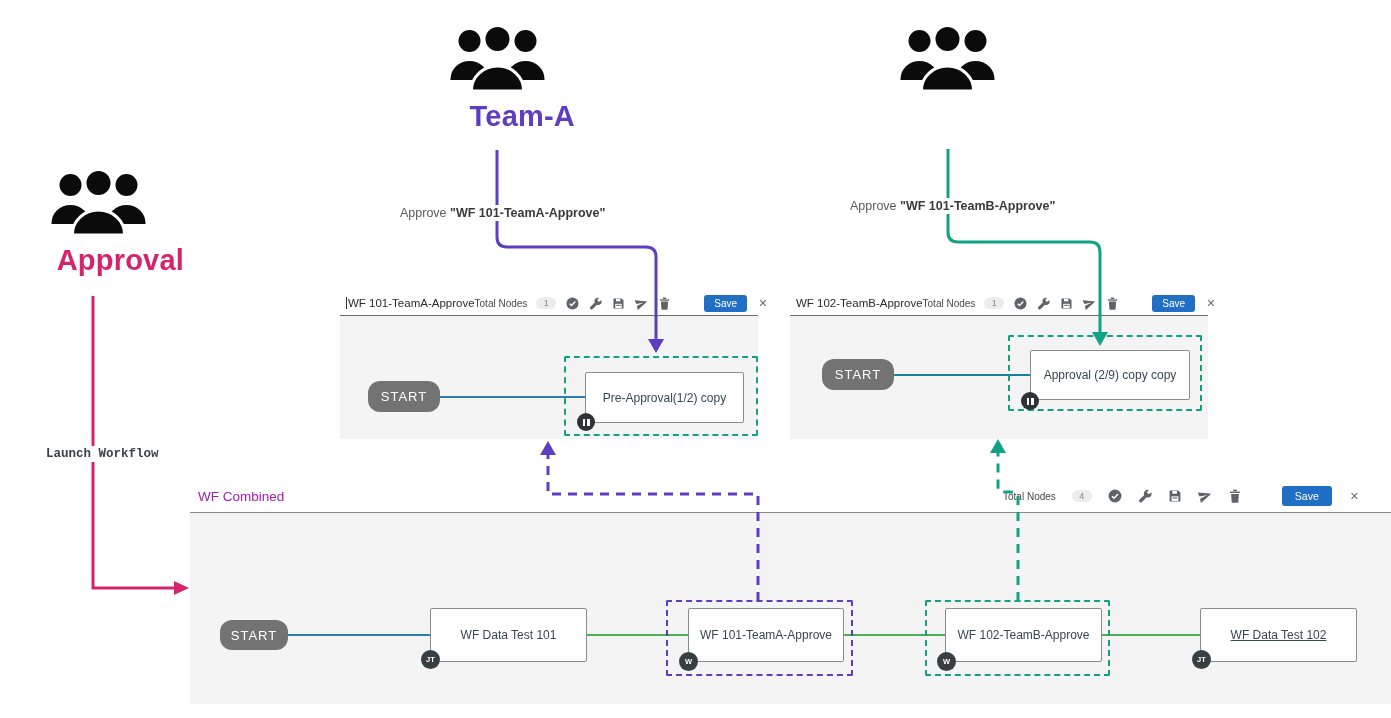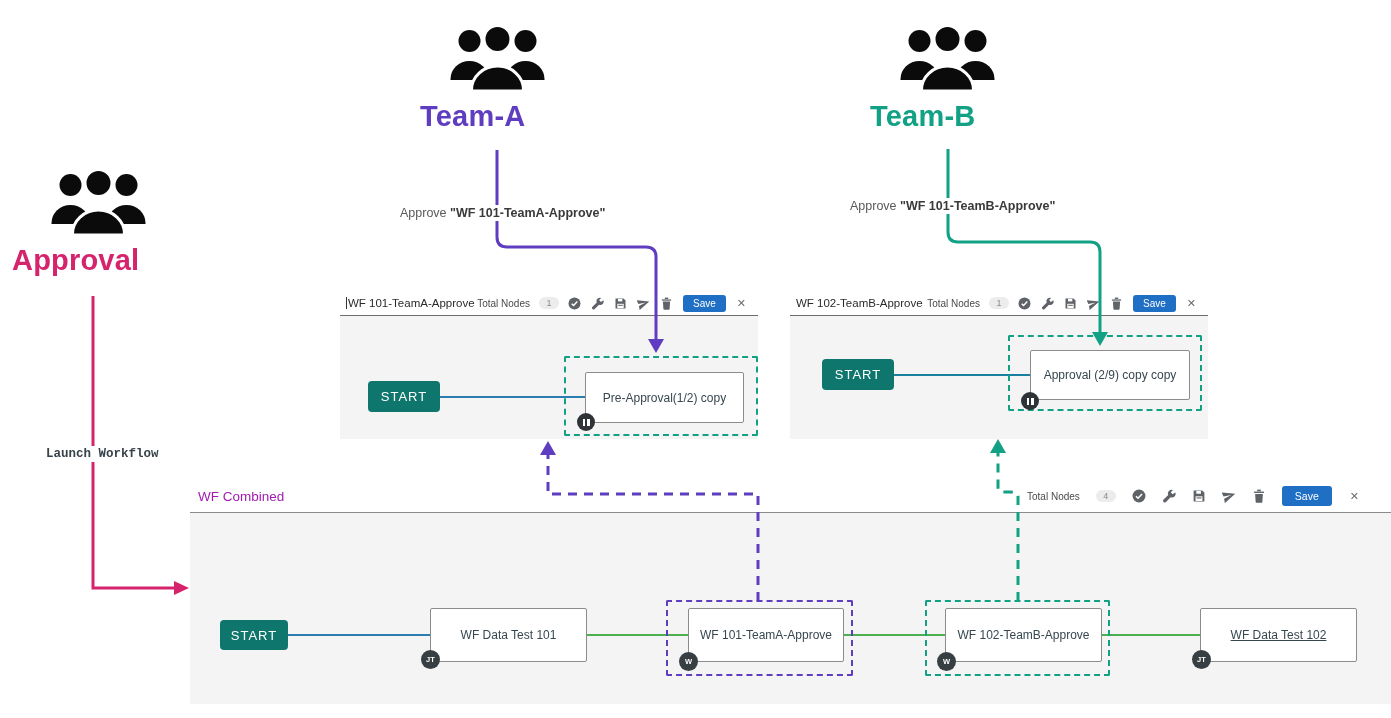--- a/index.html
+++ b/index.html
@@ -1,20 +1,20 @@
 <!DOCTYPE html>
 <html><head>
 <meta charset="utf-8">
 <style>
   html,body{margin:0;padding:0;background:#fff;}
   #canvas{position:relative;width:1391px;height:718px;background:#fff;
     font-family:"Liberation Sans",sans-serif;overflow:hidden;}
 
   
-  .actor{position:absolute;text-align:left;z-index:20;}
+  .actor{position:absolute;text-align:right;z-index:20;}
   .actor svg{display:block;margin:0 auto;}
   .actor-label{font-weight:700;font-size:29px;letter-spacing:.2px;margin-top:8px;}
   #operator{left:12px;top:168px;width:172px;}
   #operator .actor-label{color:#d6246c;}
   #team-a{left:420px;top:24px;width:155px;}
   #team-a .actor-label{color:#5f3dc0;}
   #team-b{left:870px;top:24px;width:155px;}
   #team-b .actor-label{color:#12a184;}
 
   
@@ -34,41 +34,41 @@
     border-bottom:1px solid #6d6d6d;}
   .panel-title{font-size:11.5px;color:#2a2a2a;white-space:nowrap;display:flex;align-items:center;}
   .caret{display:inline-block;width:1px;height:12px;background:#333;margin-right:1px;}
   .spacer{flex:1;}
   .toolbar{display:flex;align-items:center;}
   .tn-label{font-size:10px;color:#4a4a4a;white-space:nowrap;}
   .tn-badge{background:#ececec;color:#8a8a8a;border-radius:8px;font-size:9px;
     min-width:10px;text-align:center;padding:1px 5px;}
   .tb-icon{display:inline-flex;width:14px;height:14px;align-items:center;justify-content:center;cursor:pointer;}
   .save-btn{background:#1f6fc5;color:#fff;font-size:10.5px;border:none;border-radius:3px;
-    padding:4px 13px;cursor:pointer;font-family:inherit;}
+    padding:4px 13px;cursor:pointer;font-family:inherit;margin-left:24px;}
   .close-btn{color:#6d6d6d;font-size:11px;cursor:pointer;padding:0 2px;}
   .panel-body{position:relative;background:#f4f4f4;}
 
   
   #panel-wf101{left:340px;top:291px;width:418px;}
   #panel-wf102{left:790px;top:291px;width:418px;}
   #panel-wf101 .panel-header,#panel-wf102 .panel-header{height:24px;padding:0 10px 0 6px;}
   #panel-wf101 .toolbar,#panel-wf102 .toolbar{gap:9px;}
   #panel-wf101 .panel-body,#panel-wf102 .panel-body{height:123px;}
   #panel-wf101 .save-btn,#panel-wf102 .save-btn{padding:3px 10px;font-size:10px;}
 
   
   #panel-combined{left:190px;top:480px;width:1201px;}
   #panel-combined .panel-header{height:32px;padding:0 30px 0 8px;border-bottom:1px solid #8a8a8a;}
   #panel-combined .panel-title{font-size:13.5px;font-weight:400;color:#a21caf;}
   #panel-combined .toolbar{gap:16px;}
   #panel-combined .panel-body{height:191px;}
 
   
-  .start-btn{position:absolute;background:#0f766e;color:#fff;border:none;border-radius:4px;
+  .start-btn{position:absolute;background:#737373;color:#fff;border:none;border-radius:12px;
     font-family:inherit;font-size:13px;letter-spacing:1px;cursor:pointer;}
   .wf-node{position:absolute;background:#fff;border:1px solid #8c8c8c;border-radius:2px;
     display:flex;align-items:center;justify-content:center;font-size:12px;color:#37474f;
     cursor:pointer;white-space:nowrap;}
   .h-line{position:absolute;height:2px;}
   .blue-line{background:#2b7cb0;}
   .green-line{background:#4caf50;}
   .teal-line{background:#18809e;}
   .dash-box{position:absolute;border:2px dashed #12a184;border-radius:2px;}
   .dash-box.purple{border-color:#5f3dc0;}
@@ -128,21 +128,20 @@
 
   <div class="actor" id="team-b">
     <svg width="97" height="68" viewBox="0 0 96 68">
       <circle cx="20" cy="17" r="11" fill="#0b0b0b"></circle>
       <circle cx="76" cy="17" r="11" fill="#0b0b0b"></circle>
       <path d="M1 55a19 18 0 0 1 38 0v1H1z" fill="#0b0b0b"></path>
       <path d="M57 55a19 18 0 0 1 38 0v1H57z" fill="#0b0b0b"></path>
       <circle cx="48" cy="15" r="13.5" fill="#0b0b0b" stroke="#fff" stroke-width="3"></circle>
       <path d="M22 66a26 24 0 0 1 52 0v1H22z" fill="#0b0b0b" stroke="#fff" stroke-width="3"></path>
     </svg>
-    <div class="actor-label">Team-B</div>
   </div>
 
   <div class="caption" id="caption-a"><span>Approve </span><b>"WF 101-TeamA-Approve"</b></div>
   <div class="caption" id="caption-b"><span>Approve </span><b>"WF 101-TeamB-Approve"</b></div>
   <div class="caption" id="caption-launch">Launch Workflow</div>
 
   <div class="panel" id="panel-wf101">
     <div class="panel-header">
       <span class="panel-title">
           <span class="caret"></span>

